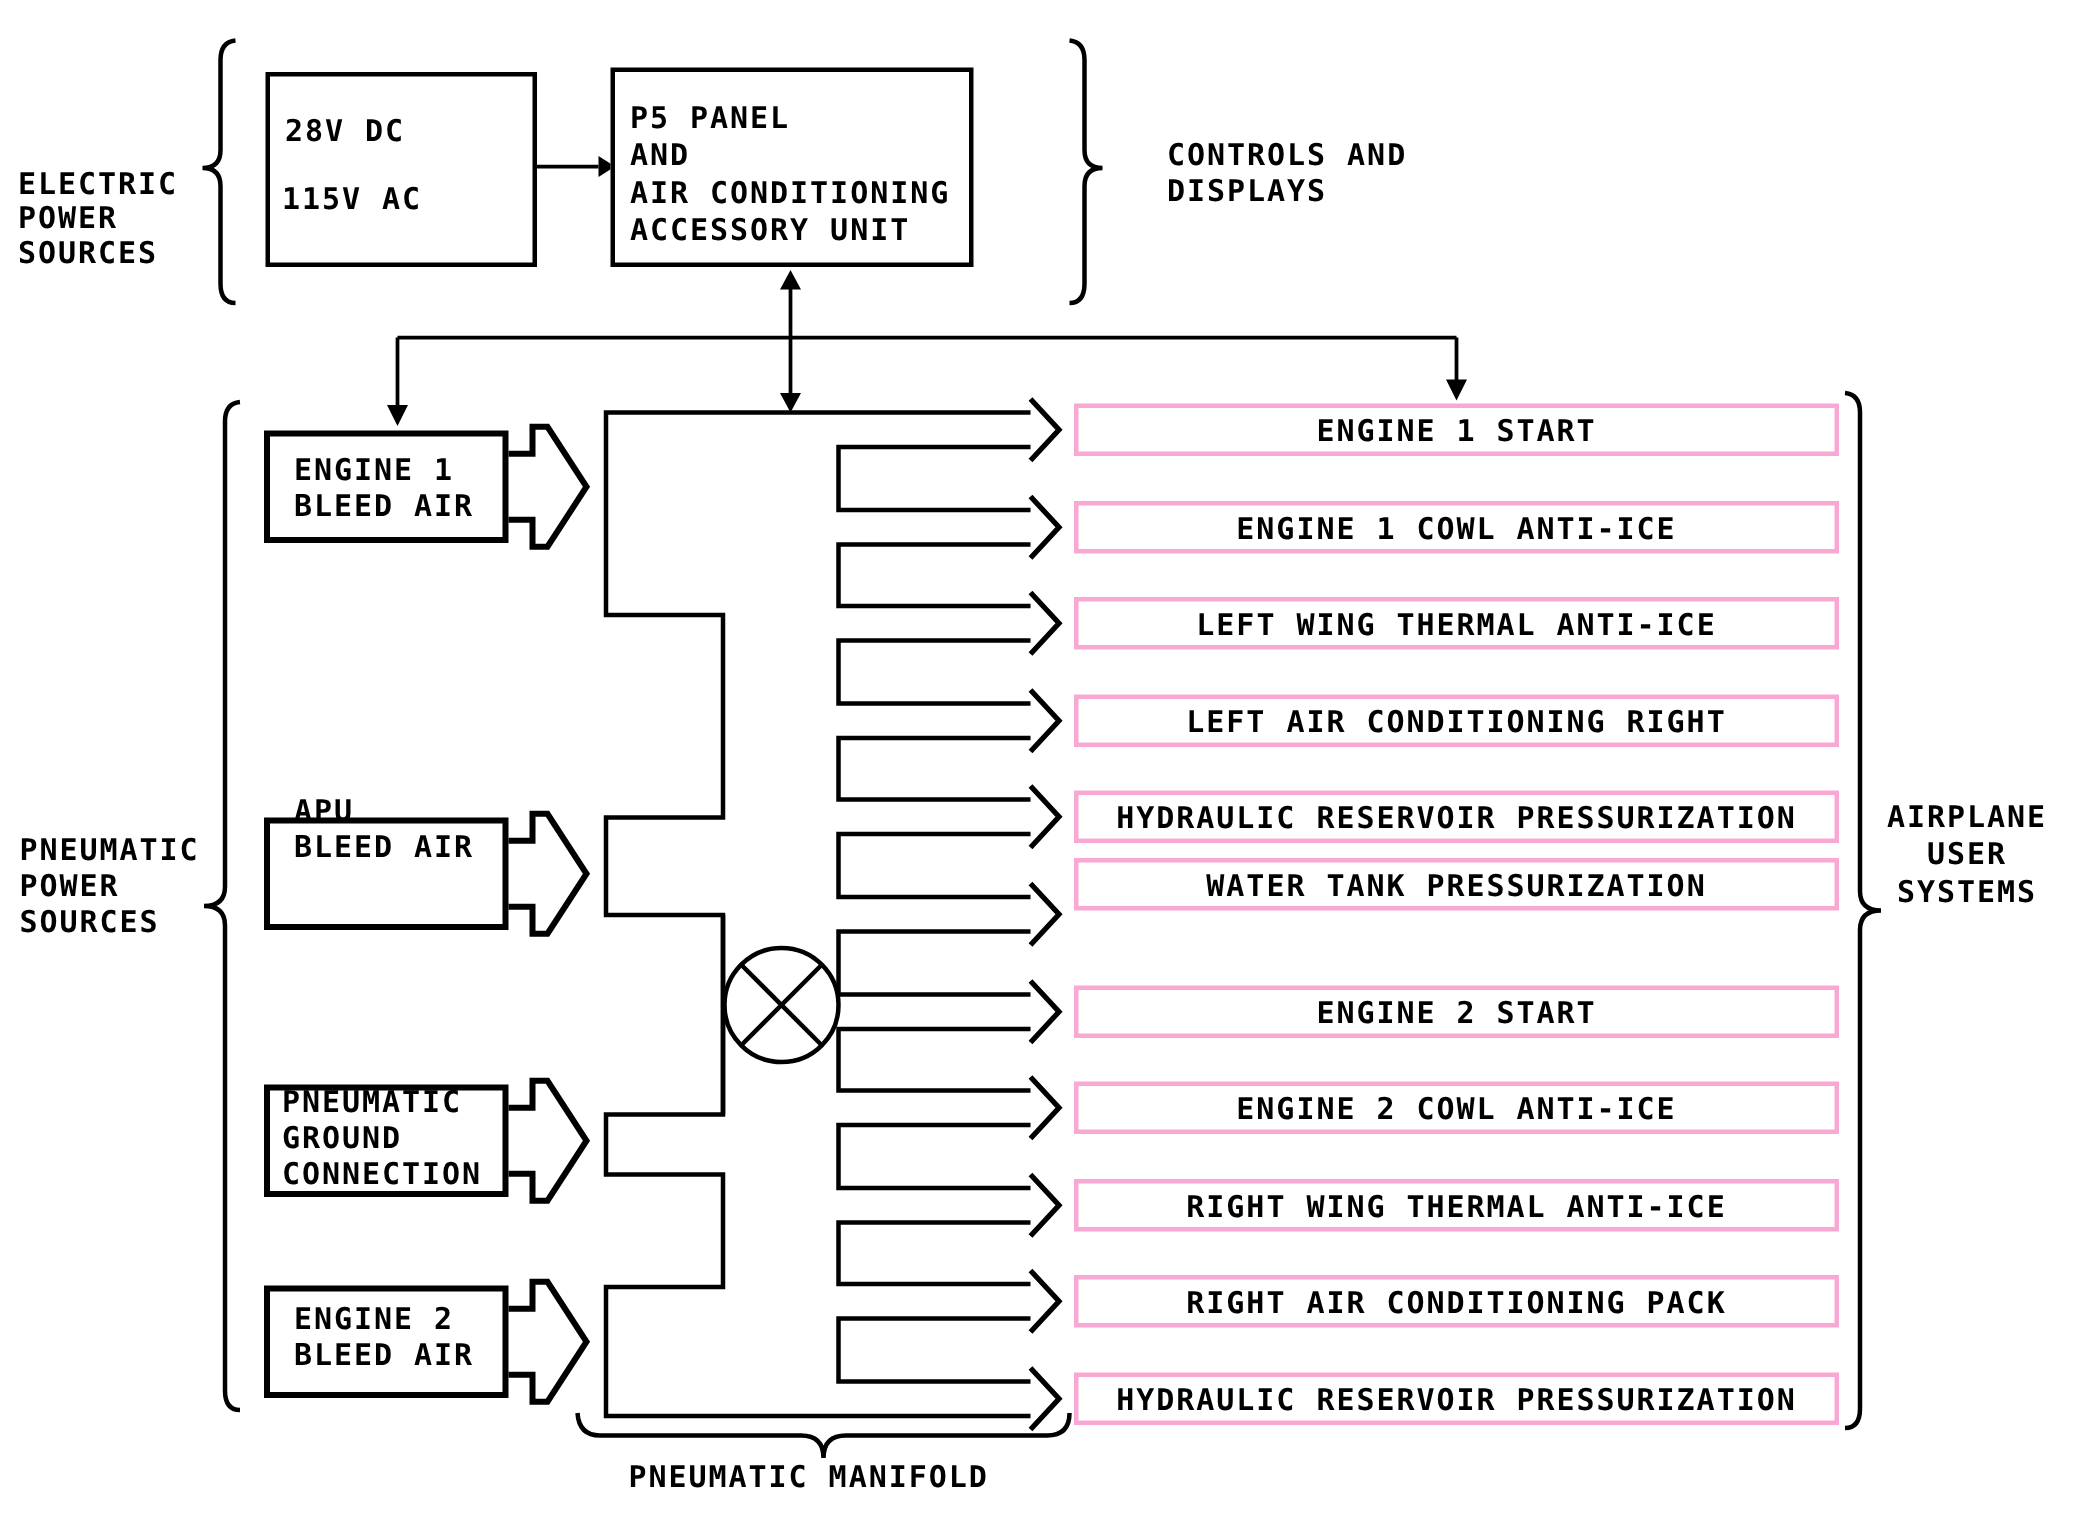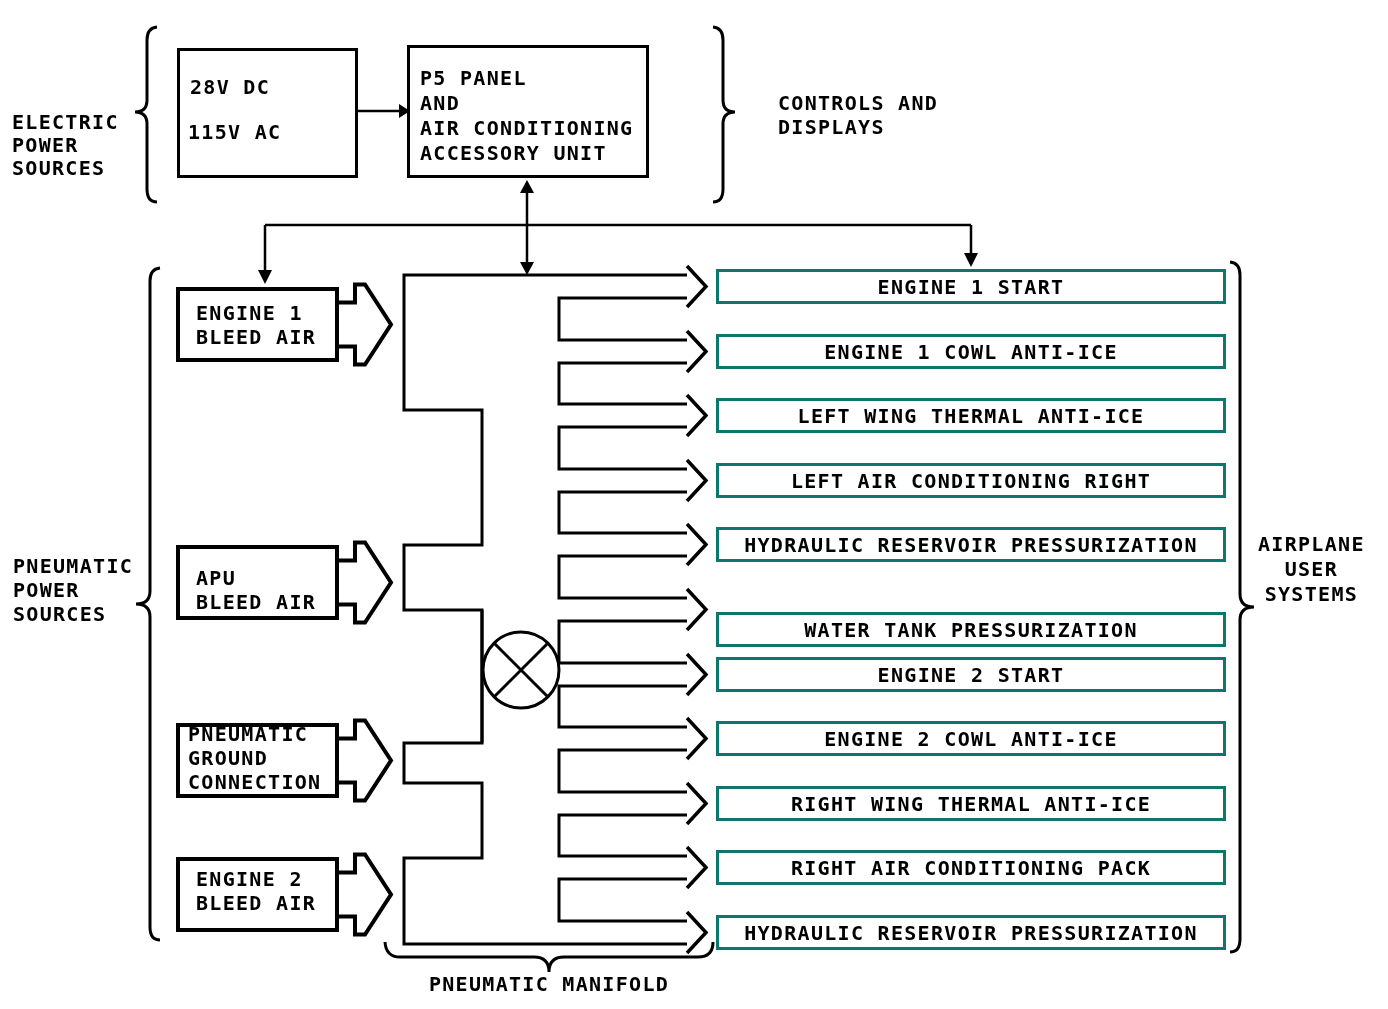--- a/index.html
+++ b/index.html
@@ -10,37 +10,37 @@
   }
   .lines { position:absolute; left:0; top:0; }
   .t {
     position:absolute; font-size:20px; letter-spacing:1.3px;
     line-height:24px; white-space:pre;
   }
   .lh23 { line-height:23px; }
   .lh25 { line-height:25px; }
   .ubox {
     position:absolute; left:716px; width:510px; height:35px;
-    border:3px solid #0f766e; box-sizing:border-box;
+    border:3px solid #f9a8d4; box-sizing:border-box;
     display:flex; align-items:center; justify-content:center;
     font-size:20px; letter-spacing:1.3px; white-space:pre;
   }
   .sbox {
     position:absolute; left:176px; width:163px; height:75px;
     border:4px solid #000; box-sizing:border-box; background:#fff;
   }
   .ebox {
     position:absolute; left:177px; top:48px; width:181px; height:130px;
     border:3px solid #000; box-sizing:border-box; background:#fff;
   }
   .p5box {
     position:absolute; left:407px; top:45px; width:242px; height:133px;
     border:3px solid #000; box-sizing:border-box; background:#fff;
   }
-  .ctr { text-align:center; }
+  .ctr { }
 </style>
 </head>
 <body>
 
 <div class="canvas">
 
   <svg class="lines" width="1388" height="1009" viewBox="0 0 1388 1009" fill="none" stroke="#000" stroke-width="3" stroke-linejoin="miter">
 
     <path d="M 157,27 Q 147,28 147,40 L 147,100 Q 147,112 135,112 Q 147,112 147,124 L 147,189 Q 147,202 157,202"></path>
     <path d="M 713,27 Q 723,28 723,40 L 723,100 Q 723,112 735,112 Q 723,112 723,124 L 723,189 Q 723,202 713,202"></path>
@@ -146,37 +146,37 @@
   <div class="t lh25" style="left:420px; top:66px;">P5 PANEL
 AND
 AIR CONDITIONING
 ACCESSORY UNIT</div>
 
   <div class="sbox" style="top:287px;"></div>
   <div class="t" style="left:196px; top:301px;">ENGINE 1
 BLEED AIR</div>
 
   <div class="sbox" style="top:545px;"></div>
-  <div class="t" style="left:196px; top:566px;">APU
+  <div class="t" style="left:196px; top:528px;">APU
 BLEED AIR</div>
 
   <div class="sbox" style="top:723px;"></div>
   <div class="t" style="left:188px; top:722px;">PNEUMATIC
 GROUND
 CONNECTION</div>
 
   <div class="sbox" style="top:857px;"></div>
   <div class="t" style="left:196px; top:867px;">ENGINE 2
 BLEED AIR</div>
 
   <div class="ubox" style="top:269px;">ENGINE 1 START</div>
   <div class="ubox" style="top:334px;">ENGINE 1 COWL ANTI-ICE</div>
   <div class="ubox" style="top:398px;">LEFT WING THERMAL ANTI-ICE</div>
   <div class="ubox" style="top:463px;">LEFT AIR CONDITIONING RIGHT</div>
   <div class="ubox" style="top:527px;">HYDRAULIC RESERVOIR PRESSURIZATION</div>
-  <div class="ubox" style="top:612px;">WATER TANK PRESSURIZATION</div>
+  <div class="ubox" style="top:572px;">WATER TANK PRESSURIZATION</div>
   <div class="ubox" style="top:657px;">ENGINE 2 START</div>
   <div class="ubox" style="top:721px;">ENGINE 2 COWL ANTI-ICE</div>
   <div class="ubox" style="top:786px;">RIGHT WING THERMAL ANTI-ICE</div>
   <div class="ubox" style="top:850px;">RIGHT AIR CONDITIONING PACK</div>
   <div class="ubox" style="top:915px;">HYDRAULIC RESERVOIR PRESSURIZATION</div>
 
 </div>
 
 </body></html>

